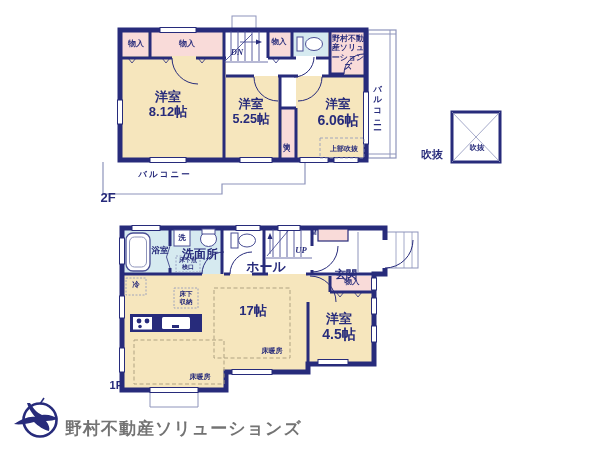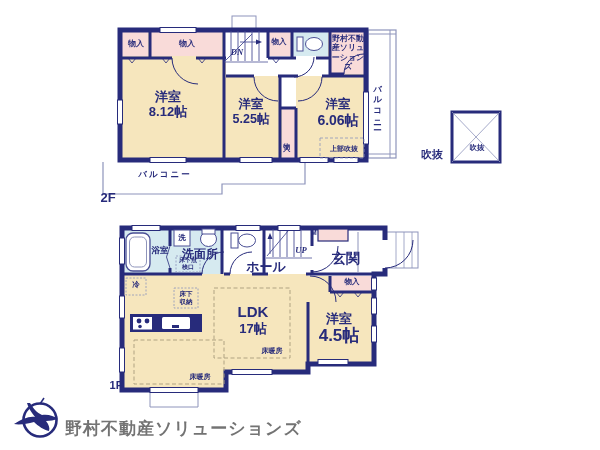--- a/index.html
+++ b/index.html
@@ -230,29 +230,28 @@
 <div class="lbl" style="left:414px;top:148px;width:36px;font-size:11px">吹抜</div>
 <div class="lbl" style="left:459px;top:144px;width:36px;font-size:7.5px">吹抜</div>
 
 <div class="lbl" style="left:146px;top:245px;width:28px;font-size:8.5px">浴室</div>
 <div class="lbl" style="left:175px;top:234px;width:14px;font-size:7.5px">洗</div>
 <div class="lbl" style="left:182px;top:247px;width:34px;font-size:12px">洗面所</div>
 <div class="lbl wrap" style="left:177px;top:257px;width:22px;font-size:6px">床下点検口</div>
 <div class="lbl" style="left:246px;top:259px;width:40px;font-size:13px">ホール</div>
 <div class="lbl ital" style="left:288px;top:245px;width:26px;font-size:8.5px">UP</div>
 <div class="lbl" style="left:309px;top:229px;width:10px;font-size:6.5px">M</div>
-<div class="lbl" style="left:330px;top:250px;width:32px;font-size:14px">玄関</div>
+<div class="lbl" style="left:330px;top:268px;width:32px;font-size:11px">玄関</div>
 <div class="lbl" style="left:334px;top:278px;width:36px;font-size:7.5px">物入</div>
 <div class="lbl" style="left:222px;top:303px;width:62px">
-  <span class="room-name" style="font-size:15px">LDK</span>
   <span class="room-size" style="font-size:13px">17帖</span>
 </div>
 <div class="lbl" style="left:308px;top:311px;width:62px">
   <span class="room-name" style="font-size:13px">洋室</span>
-  <span class="room-size" style="font-size:17px">4.5帖</span>
+  <span class="room-size" style="font-size:14px">4.5帖</span>
 </div>
 <div class="lbl" style="left:180px;top:373px;width:40px;font-size:7px">床暖房</div>
 <div class="lbl" style="left:252px;top:347px;width:40px;font-size:7px">床暖房</div>
 <div class="lbl" style="left:127px;top:281px;width:18px;font-size:7.5px">冷</div>
 <div class="lbl wrap" style="left:178px;top:290px;width:16px;font-size:6.5px">床下収納</div>
 <div class="lbl" style="left:102px;top:379px;width:28px;font-size:11px">1F</div>
 
 <div class="footer-text">野村不動産ソリューションズ</div>
 
 </div>

